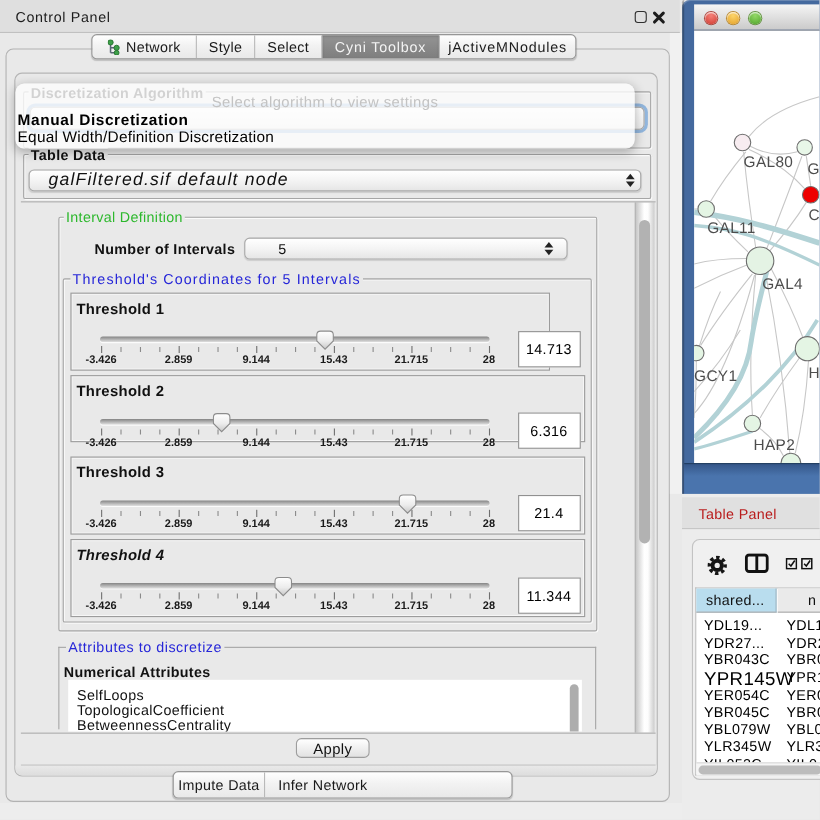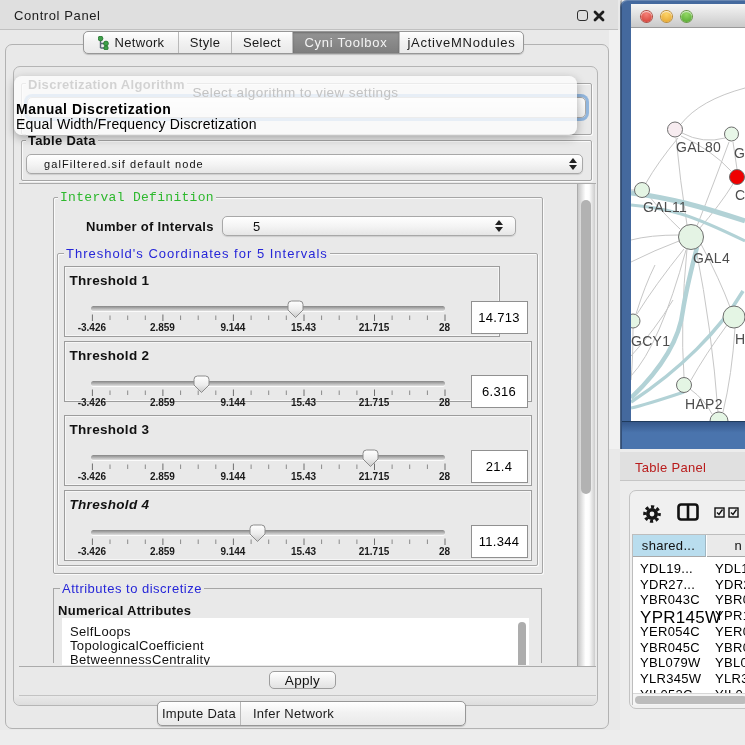--- a/index.html
+++ b/index.html
@@ -60,32 +60,32 @@
 <div style="width:61px;">Select</div>
 <div class="sel wide" style="width:107px;">Cyni Toolbox</div>
 <div class="wide" style="width:124px;">jActiveMNodules</div>
 </div>
 <div class="tborder" style="left:21px;top:83px;width:571px;height:52px;"></div>
 <div class="ttitle b13" style="left:26px;top:77px;color:#2a2a2a;">Discretization Algorithm</div>
 <div class="abs" style="left:27px;top:97px;width:559px;height:21px;border:1px solid #a8a8a8;border-radius:5px;background:linear-gradient(#ffffff,#eeeeee);box-shadow:0 0 0 3px rgba(100,155,215,0.65);"></div>
 <div class="tborder" style="left:21px;top:140px;width:571px;height:41px;"></div>
 <div class="ttitle b13" style="left:26px;top:133px;">Table Data</div>
 <div class="combo" style="left:26px;top:154px;width:557px;height:20px;">
-<div class="txt" style="padding-left:17px;font-size:11px;letter-spacing:1.1px;">galFiltered.sif default node</div>
+<div class="txt" style="padding-left:17px;font-size:16px;letter-spacing:1.1px;font-style:italic;">galFiltered.sif default node</div>
 <div class="arr" style="right:2px;">
       <span class="up"></span>
       <span class="dn"></span>
     </div>
   </div>
 <div class="abs" style="left:577px;top:184px;width:18px;height:482px;background:linear-gradient(90deg,#c6c6c6,#ffffff 45%,#fdfdfd 65%,#cccccc);border-left:1px solid #ababab;"></div>
 <div class="abs" style="left:581px;top:200px;width:10px;height:294px;background:#b2b2b2;border-radius:5px;"></div>
 <div class="abs" style="left:19px;top:183px;width:577px;height:1px;background:#ababab;"></div>
 <div class="abs" style="left:19px;top:666px;width:577px;height:1px;background:#ababab;"></div>
 <div class="tborder" style="left:53px;top:197px;width:490px;height:377px;"></div>
-<div class="ttitle" style="left:58px;top:190px;color:#2db82d;font-family:Liberation Mono, monospace;">Interval Definition</div>
+<div class="ttitle" style="left:58px;top:190px;color:#2db82d;">Interval Definition</div>
 <div class="abs b13" style="left:86px;top:219px;">Number of Intervals</div>
 <div class="combo" style="left:222px;top:216px;width:294px;height:20px;">
 <div class="txt" style="padding-left:30px;">5</div>
 <div class="arr" style="right:9px;">
       <span class="up"></span>
       <span class="dn"></span>
     </div>
   </div>
 <div class="tborder" style="left:57px;top:253px;width:481px;height:313px;"></div>
 <div class="ttitle" style="left:64px;top:246px;color:#2626d8;letter-spacing:1px;">Threshold's Coordinates for 5 Intervals</div>
@@ -275,21 +275,21 @@
 <div class="abs" style="left:269px;top:671px;width:67px;height:18px;border:1px solid #9d9d9d;border-radius:5px;background:linear-gradient(#ffffff,#f0f0f0 50%,#e2e2e2);text-align:center;font-size:13.5px;line-height:17px;color:#111;">Apply</div>
 <div class="seg" style="left:157px;top:701px;width:309px;height:25px;">
 <div style="width:82px;">Impute Data</div>
 <div style="width:106px;">Infer Network</div>
 </div>
 <div class="abs" style="left:0;top:730px;width:620px;height:15px;background:#ededed;"></div>
 <div class="abs" style="left:14px;top:76px;width:563px;height:59px;background:rgba(253,253,253,0.8);
 border-radius:8px;box-shadow:0 3px 10px rgba(0,0,0,0.3);"></div>
 <div class="abs" style="left:14px;top:85px;width:563px;text-align:center;font-size:13.5px;color:#c3c3c3;letter-spacing:0.4px;">Select algorithm to view settings</div>
 <div class="abs" style="left:16px;top:100.5px;font-size:14px;font-weight:bold;color:#000;letter-spacing:0.55px;">Manual Discretization</div>
-<div class="abs" style="left:16px;top:115.5px;font-size:14px;color:#000;letter-spacing:0.2px;">Equal Width/Frequency Discretization</div>
+<div class="abs" style="left:16px;top:115.5px;font-size:14px;color:#000;letter-spacing:0.2px;">Equal Width/Definition Discretization</div>
 <div class="abs" style="left:609px;top:30px;width:11px;height:419px;background:#f1f1f1;"></div>
 <div class="abs" style="left:620px;top:0;width:125px;height:449px;background:#44699e;border-radius:7px 0 0 0;box-shadow:inset 1px 1px 0 rgba(255,255,255,0.2);"></div>
 <div class="abs" style="left:620px;top:0;width:2px;height:449px;background:rgba(0,0,0,0.25);border-radius:7px 0 0 0;"></div>
 <div class="abs" style="left:631px;top:4px;width:114px;height:24px;background:linear-gradient(#f5f5f5,#cacaca);border-bottom:1px solid #9a9a9a;"></div>
 <div class="abs" style="left:641px;top:11px;width:11px;height:11px;border-radius:50%;background:radial-gradient(circle at 50% 30%, #f58078, #cf3a30);box-shadow:0 0 0 1px #ac4b43, inset 0 1px 1px rgba(255,255,255,0.7);"></div>
 <div class="abs" style="left:661px;top:11px;width:11px;height:11px;border-radius:50%;background:radial-gradient(circle at 50% 30%, #fdd468, #e2a02a);box-shadow:0 0 0 1px #ba8c38, inset 0 1px 1px rgba(255,255,255,0.7);"></div>
 <div class="abs" style="left:681px;top:11px;width:11px;height:11px;border-radius:50%;background:radial-gradient(circle at 50% 30%, #93d965, #4fa32c);box-shadow:0 0 0 1px #699647, inset 0 1px 1px rgba(255,255,255,0.7);"></div>
 <div class="abs" style="left:631px;top:28px;width:114px;height:393px;background:#ffffff;"></div>
 <div class="abs" style="left:622px;top:421px;width:123px;height:28px;background:linear-gradient(#35578a,#4a74ad 40%);border-top:1px solid #1f3a5c;"></div>
 <svg class="abs" style="left:631px;top:28px;" width="114" height="393" viewBox="631 28 114 393">

